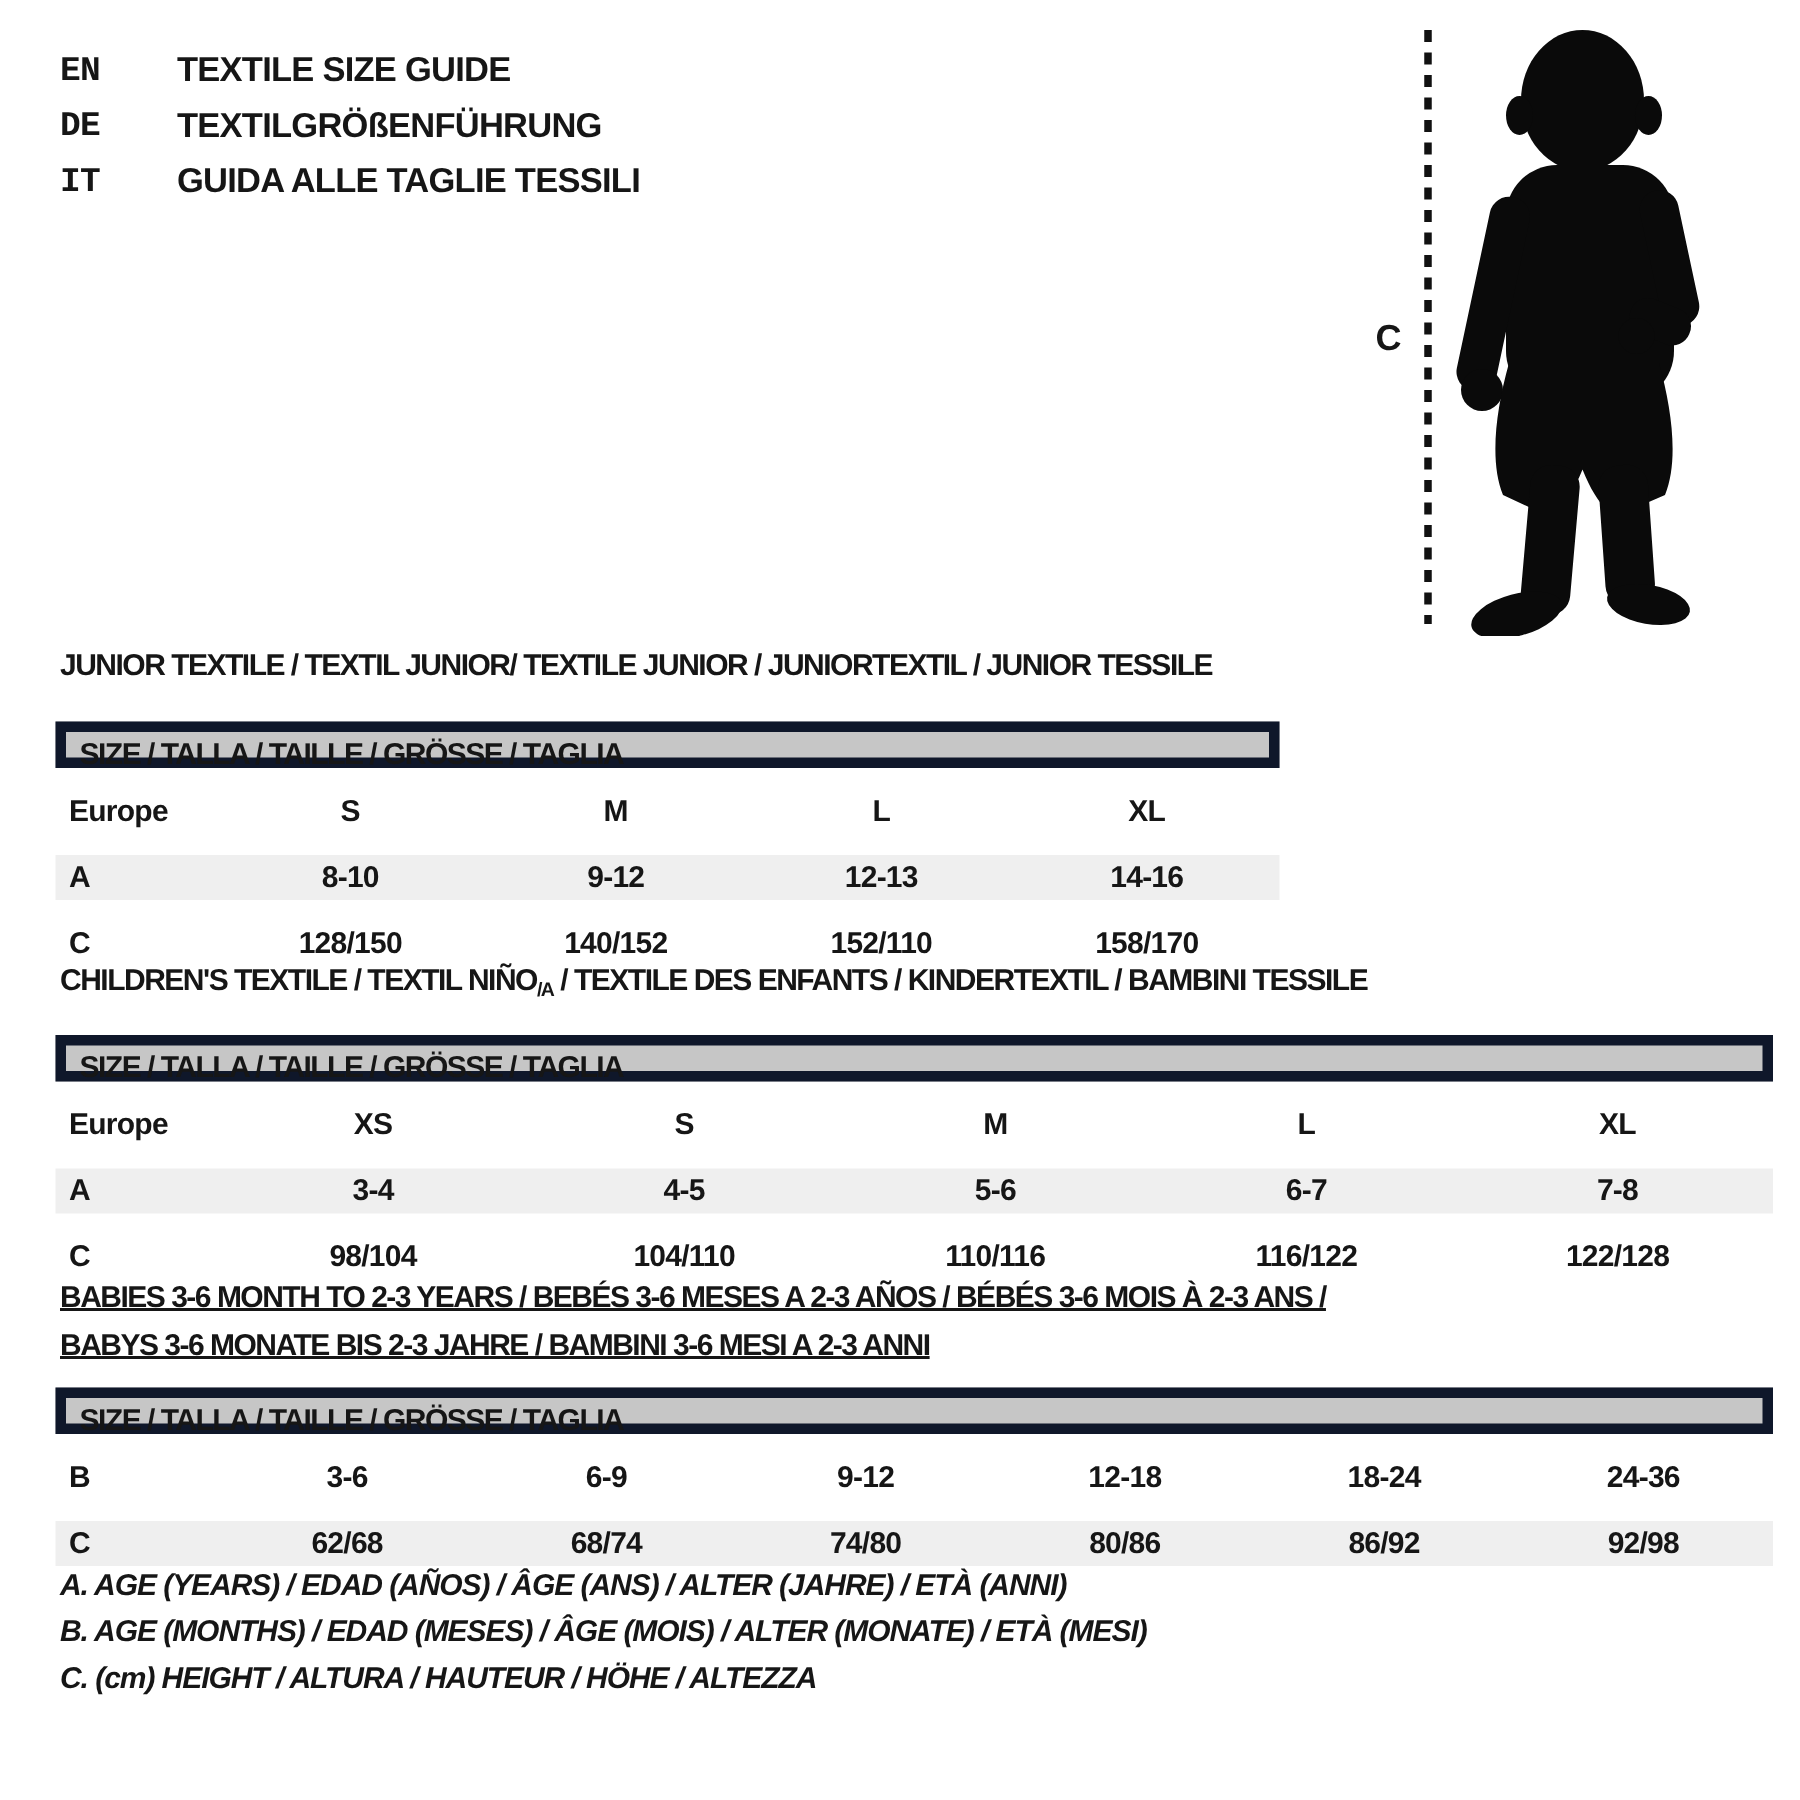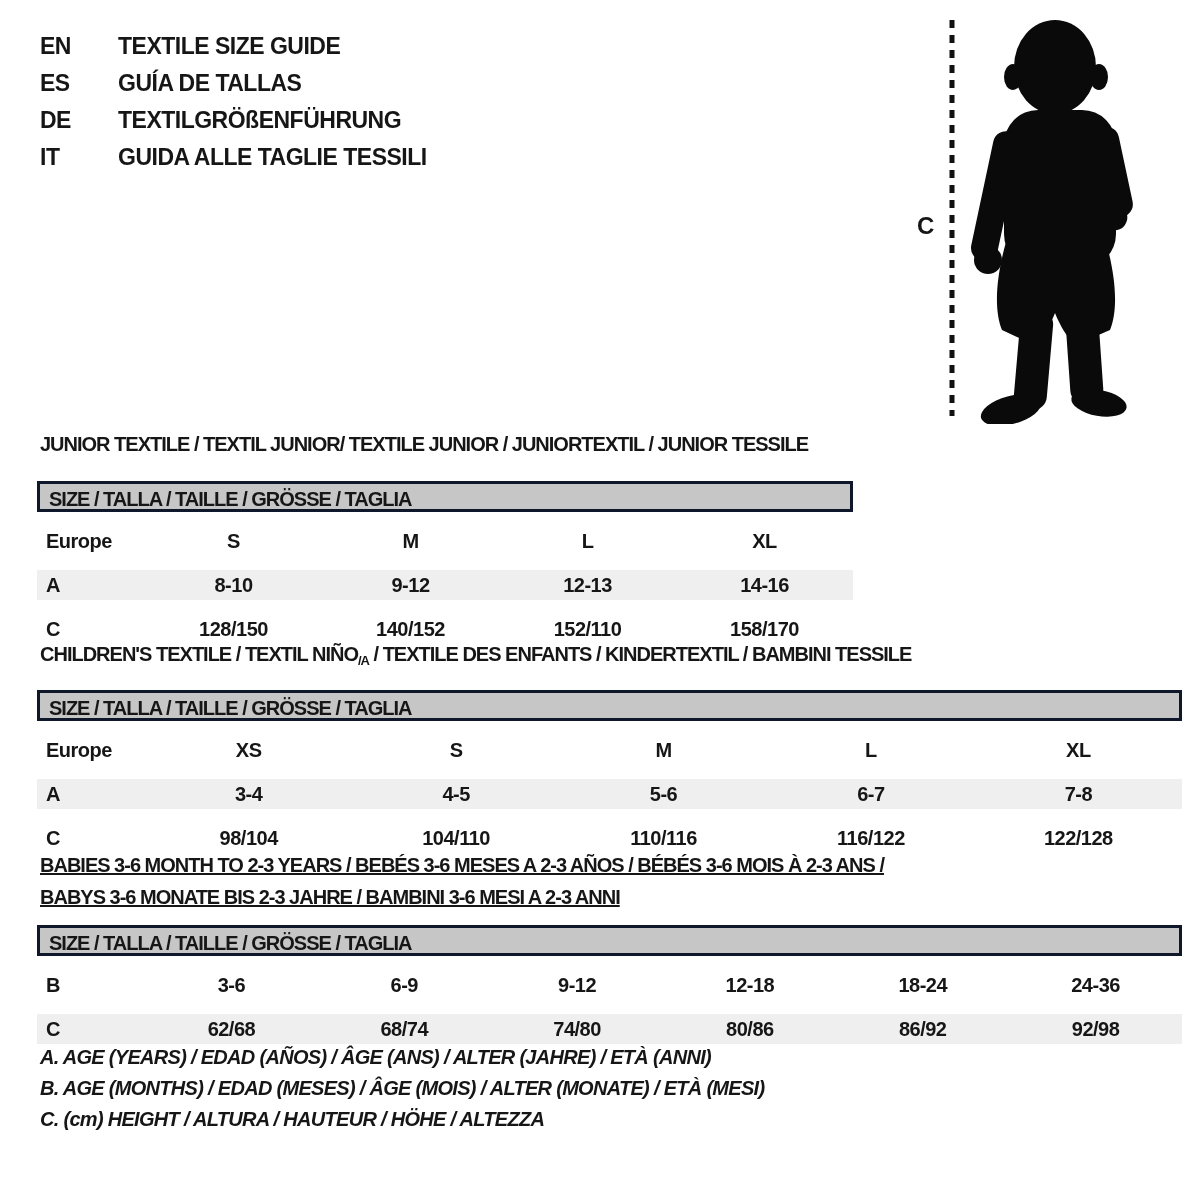--- a/index.html
+++ b/index.html
@@ -7,56 +7,52 @@
     width:1200px;height:1200px;position:relative;overflow:hidden;
     background:var(--page-bg,#ffffff);
     color:var(--ink,#161616);
     font-family:"Liberation Sans",sans-serif;
     -webkit-font-smoothing:antialiased;
   }
   
   .lang-block{position:absolute;top:28px;left:40px;}
   .lang-row{display:flex;height:37px;align-items:center;
     font-weight:700;font-size:23px;letter-spacing:-0.5px;white-space:nowrap;}
-  .lang-code{width:78px;flex:0 0 78px;}
+  .lang-code{width:78px;flex:0 0 78px;font-family:Liberation Mono, monospace;}
   
   .figure{position:absolute;top:12px;left:905px;width:260px;height:412px;}
   .figure .c-label{position:absolute;left:12px;top:200px;
     font-weight:700;font-size:24px;}
   .figure svg{position:absolute;top:0;left:0;}
   
   .section-heading{position:absolute;left:40px;
     font-weight:700;font-size:20px;letter-spacing:-1px;white-space:nowrap;}
   .section-heading .sub{font-size:13px;vertical-align:-4px;}
   .babies-heading{line-height:32px;text-decoration:underline;}
   .size-table{position:absolute;left:37px;}
   .size-bar{background:var(--bar-bg,#c6c6c6);height:31px;line-height:31px;
     padding-left:9px;font-weight:700;font-size:20px;letter-spacing:-1px;
-    box-sizing:border-box;border:3px solid #0f172a;}
+    box-sizing:border-box;border:7px solid #0f172a;}
   .trow{display:flex;height:30px;line-height:30px;margin-top:14px;
     font-weight:700;font-size:20px;letter-spacing:-0.5px;}
   .trow.shaded{background:var(--shade-bg,#efefef);}
   .tlabel{width:108px;flex:0 0 108px;padding-left:9px;box-sizing:border-box;}
   .tcell{flex:1;text-align:center;}
   
   .footnotes{position:absolute;left:40px;top:1042px;font-style:italic;}
   .footnote{height:31px;line-height:31px;font-weight:700;font-size:20px;
     letter-spacing:-0.7px;white-space:nowrap;}
 </style>
 </head>
 <body style="--page-bg: #ffffff; --ink: #161616; --bar-bg: #c6c6c6; --shade-bg: #efefef;">
 
 <div class="lang-block">
     <div class="lang-row">
       <div class="lang-code">EN</div>
       <div>TEXTILE SIZE GUIDE</div>
-    </div>
-    <div class="lang-row">
-      <div class="lang-code">ES</div>
-      <div>GUÍA DE TALLAS</div>
     </div>
     <div class="lang-row">
       <div class="lang-code">DE</div>
       <div>TEXTILGRÖßENFÜHRUNG</div>
     </div>
     <div class="lang-row">
       <div class="lang-code">IT</div>
       <div>GUIDA ALLE TAGLIE TESSILI</div>
     </div>
   </div>

